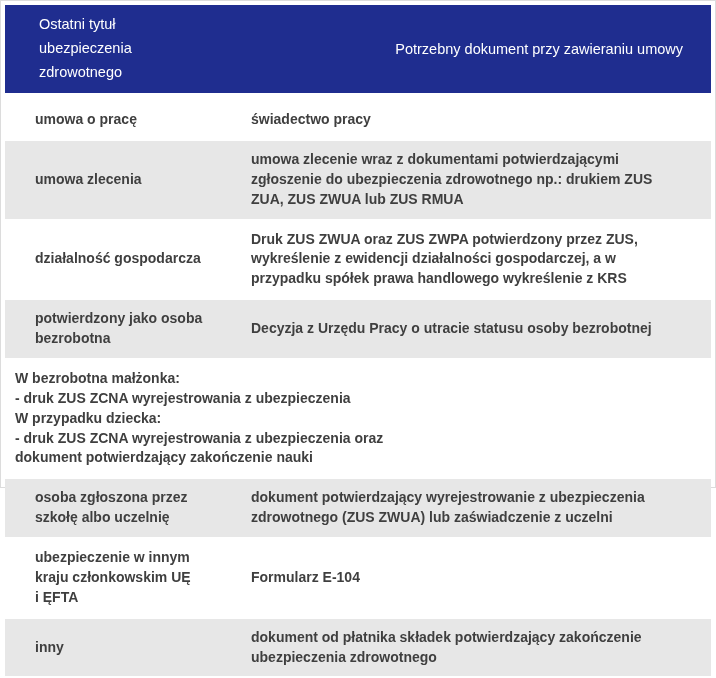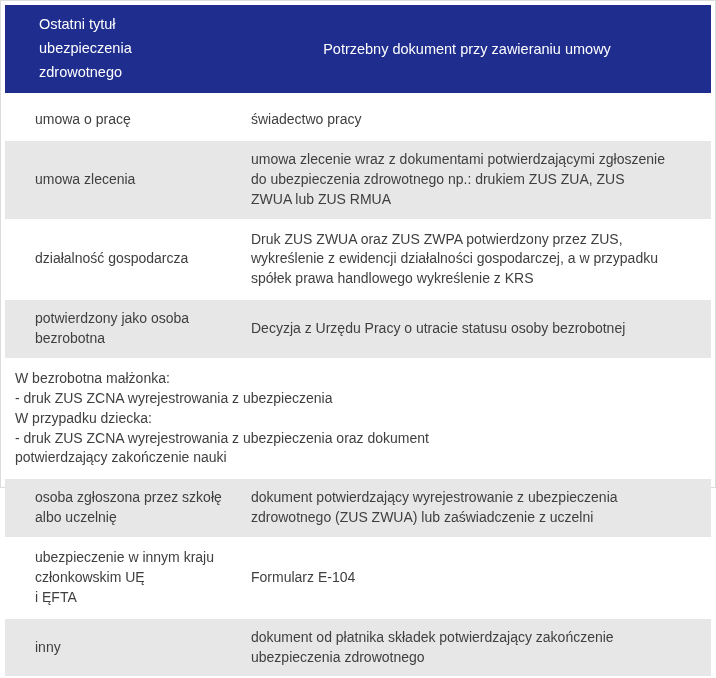--- a/index.html
+++ b/index.html
@@ -39,26 +39,27 @@
     box-sizing: border-box;
     padding: 8px 10px 8px 34px;
     text-align: left;
     line-height: 1.65;
     white-space: pre-line;
   }
   .header-cell-2 {
     flex: 1;
     box-sizing: border-box;
     padding: 8px 28px 8px 10px;
-    text-align: center;
+    text-align: right;
     line-height: 1.4;
   }
   
   .rows {
     margin-top: 8px;
+    font-weight: bold;
   }
   .row {
     display: flex;
     align-items: center;
     margin-bottom: 2px;
     font-size: 14px;
     line-height: 1.42;
   }
   .row.alt {
     background: var(--row-alt-bg, #e7e7e7);

